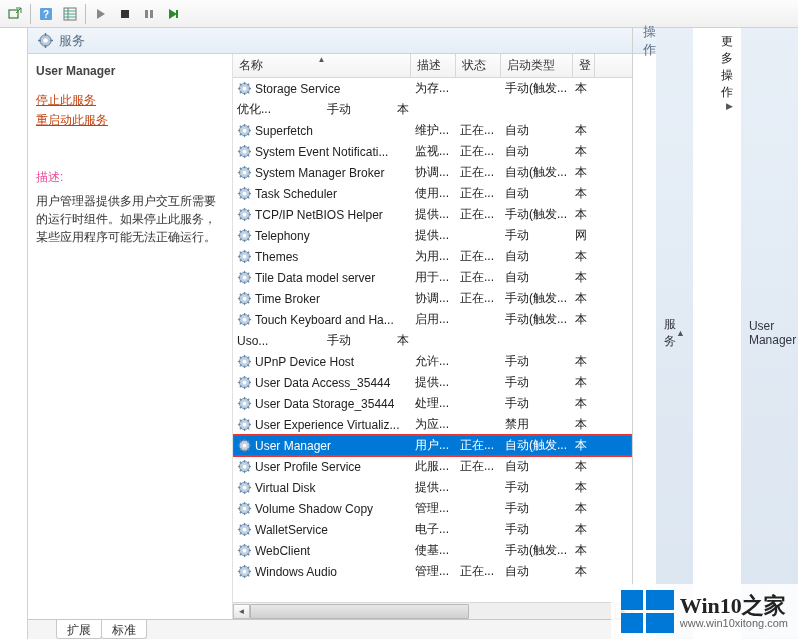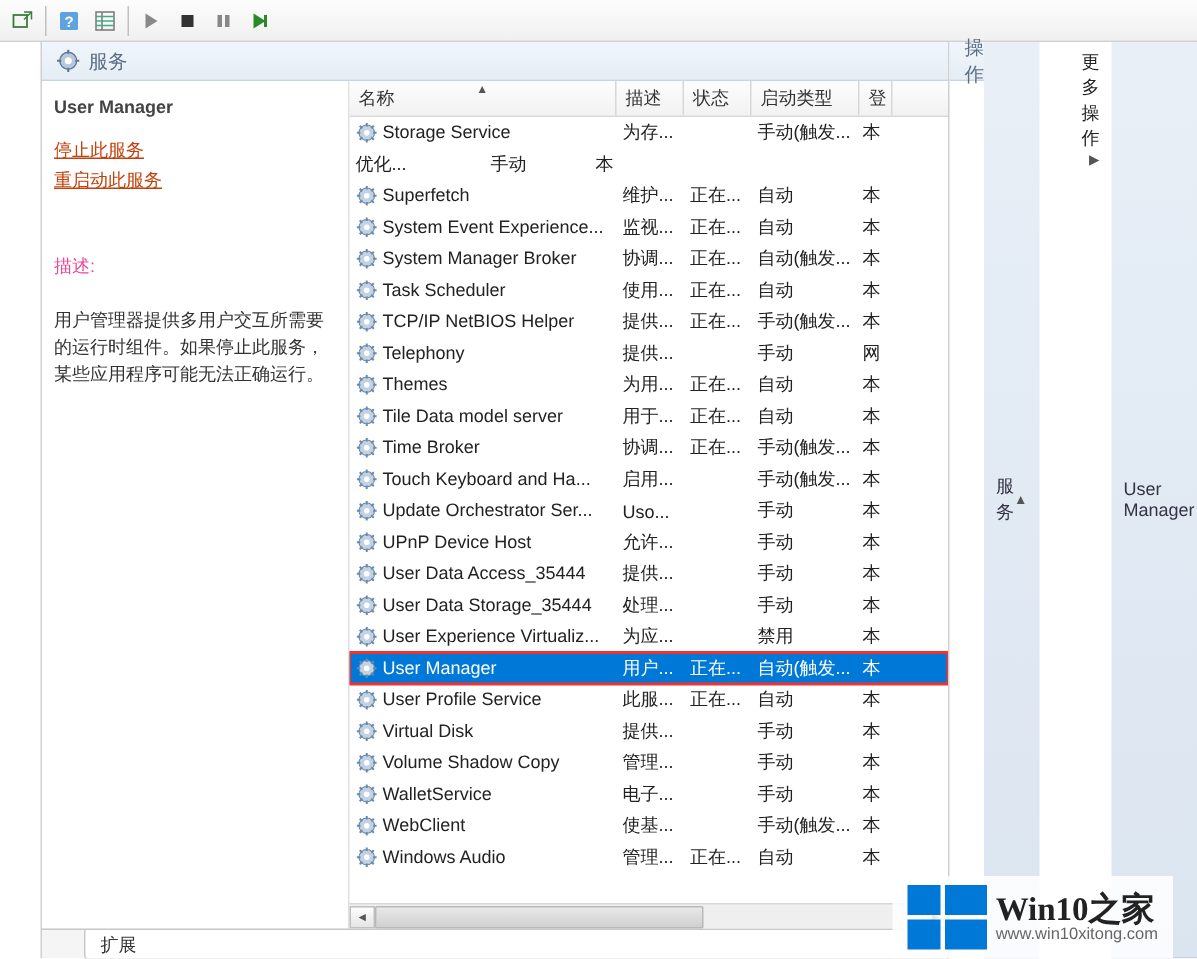--- a/index.html
+++ b/index.html
@@ -13,58 +13,58 @@
   .tree-col { width: 28px; border-right: 1px solid #d0d0d0; background: #fff; }
   .center-col { flex: 1; display: flex; flex-direction: column; border-right: 1px solid #d0d0d0; min-width: 0; }
   .right-col { width: 165px; display: flex; flex-direction: row; }
   
   .svc-header { height: 26px; background: linear-gradient(#f0f6fb,#e5edf5); border-bottom: 1px solid #c8d4e2; display: flex; align-items: center; padding-left: 10px; gap: 6px; color: #5c6e84; font-size: 13px; }
   .svc-body { flex: 1; display: flex; min-height: 0; }
   .svc-left { width: 205px; padding: 10px 8px; border-right: 1px solid #e0e0e0; font-size: 12px; color: #333; }
   .svc-title { font-weight: bold; color: #444; margin-bottom: 14px; font-size: 12px; }
   .svc-link { color: #c2410c; text-decoration: underline; cursor: pointer; display: block; margin-bottom: 3px; font-size: 12px; }
   .svc-desc-label { margin-top: 40px; color: #ec4899; }
-  .svc-desc-text { color: #333; line-height: 1.5; margin-top: 18px; }
+  .svc-desc-text { color: #333; line-height: 1.5; margin-top: 6px; }
   
   .svc-list { flex: 1; display: flex; flex-direction: column; min-width: 0; }
   .list-hdr { display: flex; height: 24px; border-bottom: 1px solid #d8d8d8; background: linear-gradient(#fdfdfd,#f2f2f2); font-size: 12px; color: #333; }
   .list-hdr > div { border-right: 1px solid #d8d8d8; display: flex; align-items: center; padding: 0 6px; position: relative; }
   .col-name { width: 178px; }
   .col-desc { width: 45px; }
   .col-status { width: 45px; }
   .col-startup { width: 72px; }
   .col-logon { width: 22px; }
   .sort-ind { position: absolute; left: 50%; top: 1px; transform: translateX(-50%); font-size: 8px; color: #555; }
   
   .list-rows { flex: 1; overflow: hidden; position: relative; }
   .row { display: flex; height: 21px; align-items: center; font-size: 12px; color: #222; cursor: default; }
   .row.selected { background: #0078d7; color: #fff; }
   .row.highlighted { outline: 2px solid #e33; outline-offset: -1px; }
-  .cell-name { width: 178px; display: flex; padding-left: 4px; gap: 3px; white-space: nowrap; overflow: hidden; }
+  .cell-name { width: 178px; display: flex; align-items: center; padding-left: 4px; gap: 3px; white-space: nowrap; overflow: hidden; }
   .cell-desc { width: 45px; padding: 0 4px; white-space: nowrap; overflow: hidden; }
   .cell-status { width: 45px; padding: 0 4px; white-space: nowrap; overflow: hidden; }
   .cell-startup { width: 72px; padding: 0 4px; white-space: nowrap; overflow: hidden; }
   .cell-logon { width: 22px; padding: 0 2px; white-space: nowrap; overflow: hidden; }
   
   .gear-icon { width: 15px; height: 15px; flex-shrink: 0; }
   
   .hscroll { height: 17px; background: #f0f0f0; border-top: 1px solid #d8d8d8; display: flex; align-items: center; }
   .hscroll-btn { width: 17px; height: 15px; background: linear-gradient(#fdfdfd,#e5e5e5); border: 1px solid #c0c0c0; display: flex; align-items: center; justify-content: center; font-size: 8px; color: #555; }
   .hscroll-track { flex: 1; height: 15px; background: #efefef; position: relative; }
   .hscroll-thumb { position: absolute; left: 0; width: 60%; height: 100%; background: linear-gradient(#e8e8e8,#d0d0d0); border: 1px solid #b8b8b8; border-radius: 1px; }
   
-  .tabs { height: 20px; display: flex; border-top: 1px solid #c8c8c8; background: #f5f5f5; padding-left: 28px; flex-direction: column; }
+  .tabs { height: 20px; display: flex; border-top: 1px solid #c8c8c8; background: #f5f5f5; padding-left: 28px; }
   .tab { padding: 2px 10px 0; border: 1px solid #c8c8c8; border-top: none; background: #fff; margin-right: -1px; font-size: 12px; color: #333; border-radius: 0 0 3px 3px; }
   
   .act-header { height: 26px; background: linear-gradient(#f0f6fb,#e5edf5); border-bottom: 1px solid #c8d4e2; display: flex; align-items: center; padding-left: 10px; color: #5c6e84; font-size: 13px; }
   .act-section { background: linear-gradient(#e8eff7,#dbe5f0); padding: 4px 8px; border-bottom: 1px solid #c8d4e2; font-size: 12px; color: #334; display: flex; align-items: center; justify-content: space-between; }
   .act-item { padding: 5px 8px 5px 28px; font-size: 12px; color: #222; cursor: pointer; }
   .act-chev { font-size: 9px; color: #555; }
   
-  .watermark { position: absolute; right: 16px; bottom: 0; display: flex; align-items: center; gap: 6px; background: rgba(255,255,255,0.85); padding: 6px 10px; }
+  .watermark { position: absolute; right: 0; bottom: 0; display: flex; align-items: center; gap: 6px; background: rgba(255,255,255,0.85); padding: 6px 10px; }
   .win-logo { display: grid; grid-template-columns: 22px 28px; grid-template-rows: 20px 20px; gap: 3px; }
   .win-logo > div { background: #0078d7; }
   .wm-text { display: flex; flex-direction: column; }
   .wm-title { font-size: 22px; font-weight: bold; color: #222; font-family: "Microsoft YaHei"; line-height: 1; }
   .wm-url { font-size: 11px; color: #666; }
 </style>
 </head>
 <body>
 
 <div class="toolbar">
@@ -216,21 +216,21 @@
                     <line x1="8" y1="1" x2="8" y2="3.5"></line>
                     <line x1="8" y1="12.5" x2="8" y2="15"></line>
                     <line x1="1" y1="8" x2="3.5" y2="8"></line>
                     <line x1="12.5" y1="8" x2="15" y2="8"></line>
                     <line x1="3" y1="3" x2="4.8" y2="4.8"></line>
                     <line x1="11.2" y1="11.2" x2="13" y2="13"></line>
                     <line x1="3" y1="13" x2="4.8" y2="11.2"></line>
                     <line x1="11.2" y1="4.8" x2="13" y2="3"></line>
                   </g>
                 </svg>
-                <span>System Event Experience...</span>
+                <span>System Event Notificati...</span>
               </div>
               <div class="cell-desc">监视...</div>
               <div class="cell-status">正在...</div>
               <div class="cell-startup">自动</div>
               <div class="cell-logon">本</div>
             </div>
             <div class="row">
               <div class="cell-name">
                 <svg class="gear-icon" viewBox="0 0 16 16">
                   <circle cx="8" cy="8" r="5.5" fill="#c2d2e2" stroke="#6a8aac" stroke-width="0.8"></circle>
@@ -408,37 +408,20 @@
                   </g>
                 </svg>
                 <span>Touch Keyboard and Ha...</span>
               </div>
               <div class="cell-desc">启用...</div>
               <div class="cell-status"></div>
               <div class="cell-startup">手动(触发...</div>
               <div class="cell-logon">本</div>
             </div>
             <div class="row">
-              <div class="cell-name">
-                <svg class="gear-icon" viewBox="0 0 16 16">
-                  <circle cx="8" cy="8" r="5.5" fill="#c2d2e2" stroke="#6a8aac" stroke-width="0.8"></circle>
-                  <circle cx="8" cy="8" r="2" fill="#fff"></circle>
-                  <g stroke="#6a8aac" stroke-width="1.4">
-                    <line x1="8" y1="1" x2="8" y2="3.5"></line>
-                    <line x1="8" y1="12.5" x2="8" y2="15"></line>
-                    <line x1="1" y1="8" x2="3.5" y2="8"></line>
-                    <line x1="12.5" y1="8" x2="15" y2="8"></line>
-                    <line x1="3" y1="3" x2="4.8" y2="4.8"></line>
-                    <line x1="11.2" y1="11.2" x2="13" y2="13"></line>
-                    <line x1="3" y1="13" x2="4.8" y2="11.2"></line>
-                    <line x1="11.2" y1="4.8" x2="13" y2="3"></line>
-                  </g>
-                </svg>
-                <span>Update Orchestrator Ser...</span>
-              </div>
               <div class="cell-desc">Uso...</div>
               <div class="cell-status"></div>
               <div class="cell-startup">手动</div>
               <div class="cell-logon">本</div>
             </div>
             <div class="row">
               <div class="cell-name">
                 <svg class="gear-icon" viewBox="0 0 16 16">
                   <circle cx="8" cy="8" r="5.5" fill="#c2d2e2" stroke="#6a8aac" stroke-width="0.8"></circle>
                   <circle cx="8" cy="8" r="2" fill="#fff"></circle>

